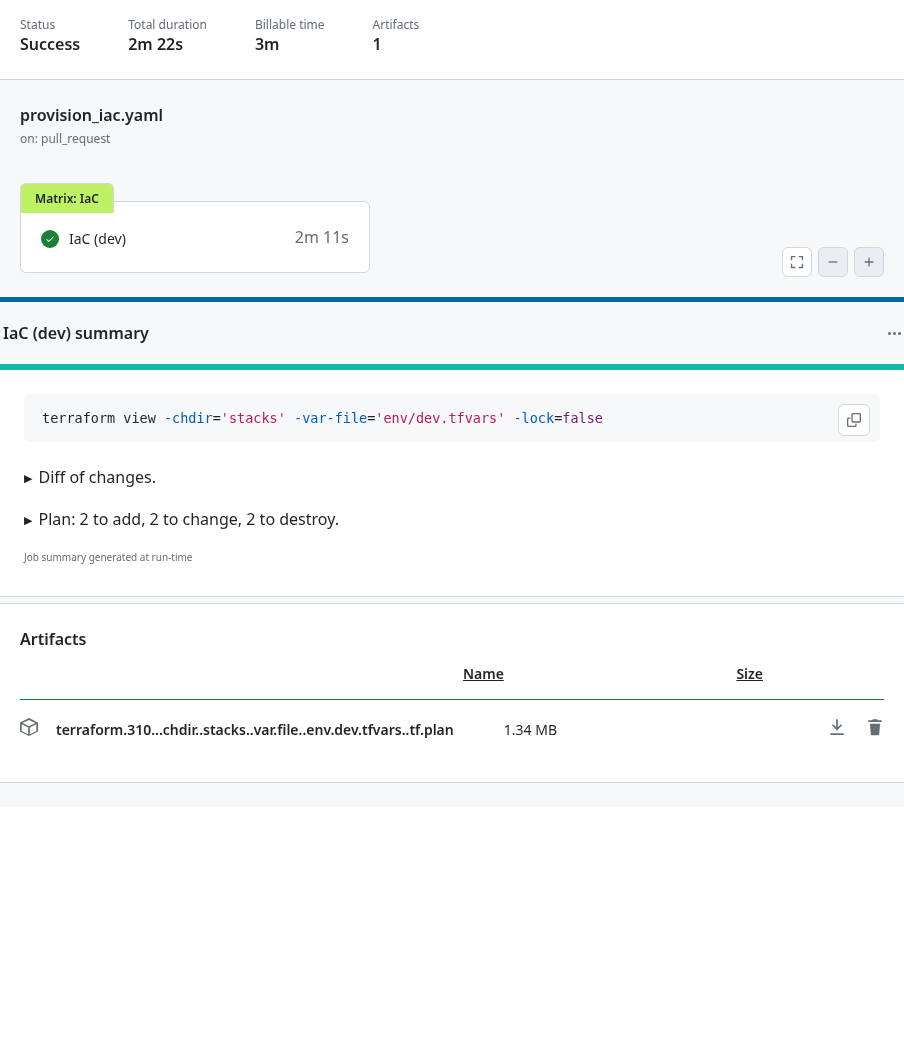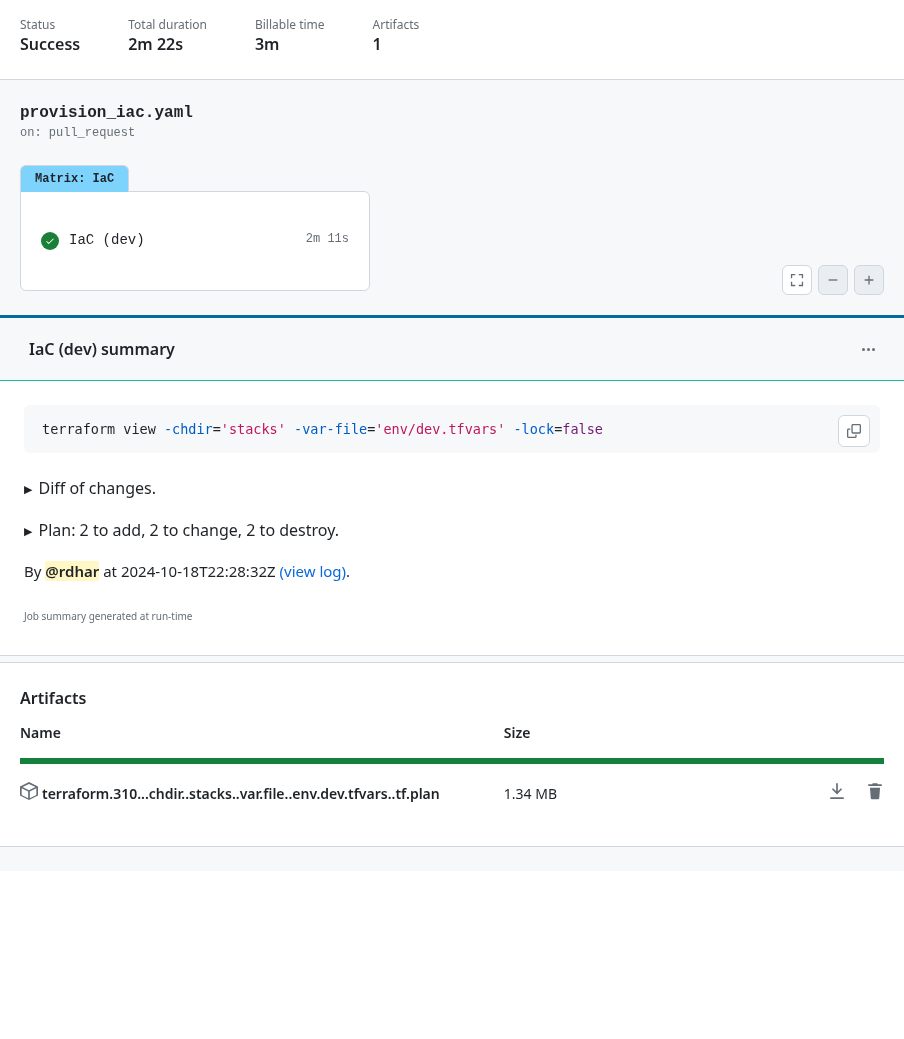--- a/index.html
+++ b/index.html
@@ -15,61 +15,60 @@
       gap: 48px;
       padding: 16px 20px 24px 20px;
       border-bottom: 1px solid #d0d7de;
     }
     .stat-item { display: flex; flex-direction: column; }
     .stat-label { font-size: 12px; color: #656d76; }
     .stat-value { font-size: 16px; font-weight: 600; color: #1f2328; }
     .workflow-section {
       padding: 24px 20px 24px 20px;
       background: #f6f8fa;
-      border-bottom: 3px solid #0369a1;
+      border-bottom: 5px solid #0369a1;
       position: relative;
-      font-family: Liberation Mono, monospace;
     }
     .workflow-title { font-size: 16px; font-weight: 600; margin-bottom: 4px; }
     .workflow-trigger { font-size: 12px; color: #656d76; margin-bottom: 24px; }
     .matrix-tab {
       display: inline-block;
-      background: #7dd3fc;
+      background: #bef264;
       border: 1px solid #d0d7de;
       border-bottom: none;
       border-radius: 6px 6px 0 0;
       padding: 6px 14px;
       font-size: 12px;
       font-weight: 600;
       position: relative;
-      top: 1px;
+      top: 12px;
       z-index: 2;
     }
     .job-card {
       background: #ffffff;
       border: 1px solid #d0d7de;
       border-radius: 0 6px 6px 6px;
-      padding: 40px 20px;
+      padding: 24px 20px;
       width: 350px;
       display: flex;
-      align-items: flex-start;
+      align-items: flex-end;
     }
     .success-icon {
       width: 18px; height: 18px;
       background: #1a7f37;
       border-radius: 50%;
       display: inline-flex;
       align-items: center;
       justify-content: center;
       margin-right: 10px;
       flex-shrink: 0;
     }
     .success-icon svg { width: 10px; height: 10px; fill: #ffffff; }
     .job-name { font-size: 14px; font-weight: 400; flex: 1; }
-    .job-duration { font-size: 12px; color: #656d76; }
+    .job-duration { font-size: 16px; color: #656d76; }
     .workflow-controls {
       position: absolute;
       right: 20px;
       bottom: 20px;
       display: flex;
       gap: 6px;
     }
     .ctrl-btn {
       width: 30px; height: 30px;
       border: 1px solid #d0d7de;
@@ -77,23 +76,23 @@
       background: #ffffff;
       display: inline-flex;
       align-items: center;
       justify-content: center;
       cursor: pointer;
       color: #656d76;
     }
     .ctrl-btn.disabled { background: #eaeef2; cursor: default; }
     .ctrl-btn svg { width: 14px; height: 14px; fill: currentColor; }
     .summary-header {
-      padding: 20px 29px;
+      padding: 20px 3px;
       background: #f6f8fa;
-      border-bottom: 1px solid #14b8a6;
+      border-bottom: 6px solid #14b8a6;
       display: flex;
       align-items: center;
       justify-content: space-between;
     }
     .summary-title { font-size: 16px; font-weight: 600; }
     .kebab { cursor: pointer; color: #656d76; display: flex; gap: 2px; }
     .kebab span { width: 3px; height: 3px; background: #656d76; border-radius: 50%; }
     .summary-body { padding: 24px; }
     .code-block {
       background: #f6f8fa;
@@ -137,35 +136,36 @@
     .byline { font-size: 15px; color: #1f2328; margin-bottom: 28px; }
     .byline .mention { background: #fff8c5; color: #1f2328; font-weight: 600; border-radius: 2px; }
     .byline .link { color: #0969da; cursor: pointer; }
     .footnote { font-size: 10px; color: #656d76; margin-bottom: 8px; }
     .divider { height: 8px; background: #f6f8fa; border-top: 1px solid #d0d7de; border-bottom: 1px solid #d0d7de; }
     .artifacts-section { padding: 24px 20px; border-bottom: 1px solid #d0d7de; }
     .artifacts-title { font-size: 16px; font-weight: 600; margin-bottom: 4px; }
     .artifacts-sub { font-size: 13px; color: #656d76; margin-bottom: 28px; }
     .artifacts-table { width: 100%; border-collapse: collapse; }
     .artifacts-table th {
-      text-align: left;
+      text-align: right;
       font-size: 14px;
       font-weight: 600;
       padding: 10px 0 16px 0;
-      border-bottom: 6px solid #15803d;
+      border-bottom: 1px solid #15803d;
+      text-decoration: underline;
     }
     .artifacts-table td {
       padding: 18px 0;
       border-bottom: none;
       font-size: 14px;
       vertical-align: middle;
     }
     .artifacts-table th:nth-child(1){ width: 56%; }
     .artifacts-table th:nth-child(2){ width: 30%; }
-    .artifact-name-cell { display: flex; align-items: center; gap: 4px; font-weight: 600; }
+    .artifact-name-cell { display: flex; align-items: center; gap: 18px; font-weight: 600; }
     .artifact-name-cell svg { width: 18px; height: 18px; fill: #656d76; }
     .artifact-actions { display: flex; gap: 20px; justify-content: flex-end; }
     .artifact-actions svg { width: 18px; height: 18px; fill: #656d76; cursor: pointer; }
     .bottom-spacer { height: 24px; background: #f6f8fa; }
   </style>
 </head>
 <body>
 
 <div class="stats-bar">
   <div class="stat-item">
@@ -243,24 +243,20 @@
   <div class="details-row">
     <span class="disclosure-triangle">▶</span>
     <span>Diff of changes.</span>
   </div>
 
   <div class="details-row">
     <span class="disclosure-triangle">▶</span>
     <span>Plan: 2 to add, 2 to change, 2 to destroy.</span>
   </div>
 
-  <div class="byline">
-    <span>By </span><span class="mention">@rdhar</span><span> at </span><span>2024-10-18T22:28:32Z</span>
-    <span class="link">(view log)</span><span>.</span>
-  </div>
 
   <div class="footnote">Job summary generated at run-time</div>
 </div>
 
 <div class="divider"></div>
 
 <div class="artifacts-section">
   <div class="artifacts-title">Artifacts</div>
   <table class="artifacts-table">
     <thead>

